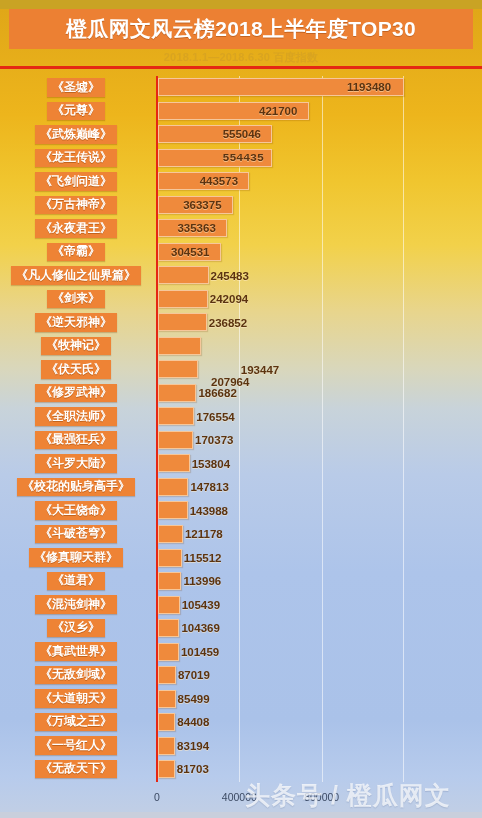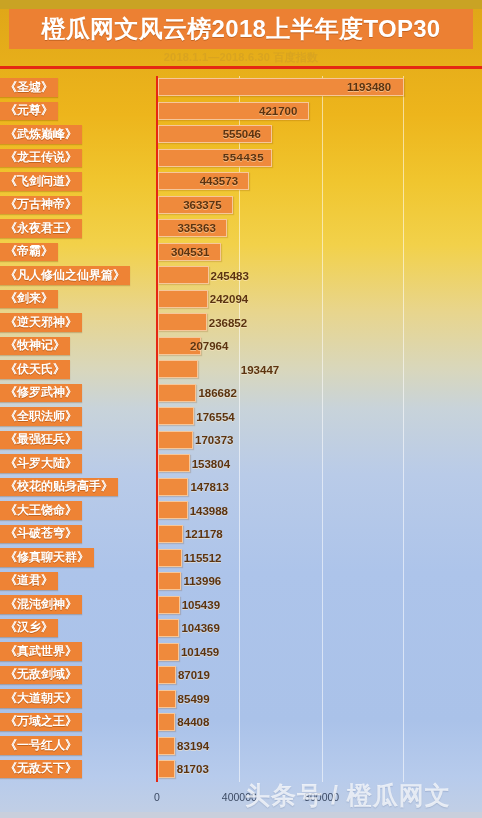--- a/index.html
+++ b/index.html
@@ -30,21 +30,21 @@
     position:absolute;left:0;top:0;width:482px;height:9px;
     background:#c9a324;
   }
   
   .banner{
     position:absolute;left:9px;top:9px;width:464px;height:40px;
     background:#ec8033;
     display:flex;align-items:center;justify-content:center;
   }
   .banner-title{
-    color:#ffffff;font-size:24px;font-weight:bold;letter-spacing:.3px;
+    color:#ffffff;font-size:21px;font-weight:bold;letter-spacing:.3px;
     text-shadow:0 1px 0 rgba(120,50,0,.35);white-space:nowrap;
   }
   .subtitle{
     position:absolute;left:0;top:50px;width:482px;height:14px;
     text-align:center;color:#d9a420;font-size:11px;font-weight:bold;
     letter-spacing:.2px;white-space:nowrap;
   }
   .redrule{
     position:absolute;left:0;top:66px;width:482px;height:2.5px;background:#e52713;
   }
@@ -63,21 +63,21 @@
     position:absolute;left:156px;top:7px;width:2px;height:706px;background:#e52713;z-index:6;
   }
   .rows{
     position:absolute;left:0;top:7px;width:482px;height:706px;
   }
   .row{
     position:relative;height:23.53px;display:flex;align-items:center;
   }
   .lab-wrap{
     position:absolute;left:0;top:1px;width:152px;height:20.5px;
-    display:flex;justify-content:flex-start;align-items:center;
+    display:flex;justify-content:center;align-items:center;
   }
   .lab{
     background:#ee8335;color:#ffffff;font-size:12px;font-weight:bold;
     padding:1.5px 5px 2px 5px;white-space:nowrap;line-height:1.25;
     box-shadow:0 1px 1px rgba(120,60,0,.25);
     text-shadow:0 1px 0 rgba(140,60,0,.45);
   }
   .bar{
     position:absolute;left:158px;top:2.2px;height:18px;
     background:#ef8a3c;border:1px solid #f6c79a;box-sizing:border-box;
@@ -204,21 +204,21 @@
             <span class="lab">《逆天邪神》</span>
           </div>
           <div class="bar" style="width: 48.752px;"></div>
           <div class="val" style="left: 208.752px;">236852</div>
         </div>
         <div class="row">
           <div class="lab-wrap">
             <span class="lab">《牧神记》</span>
           </div>
           <div class="bar" style="width: 42.8059px;"></div>
-          <div class="val" style="left: 190px;">207964</div>
+          <div class="val" style="left: 211px; margin-top: 36px;">207964</div>
         </div>
         <div class="row">
           <div class="lab-wrap">
             <span class="lab">《伏天氏》</span>
           </div>
           <div class="bar" style="width: 39.8178px;"></div>
           <div class="val" style="left: 199.818px; padding-left: 41px;">193447</div>
         </div>
         <div class="row">
           <div class="lab-wrap">

